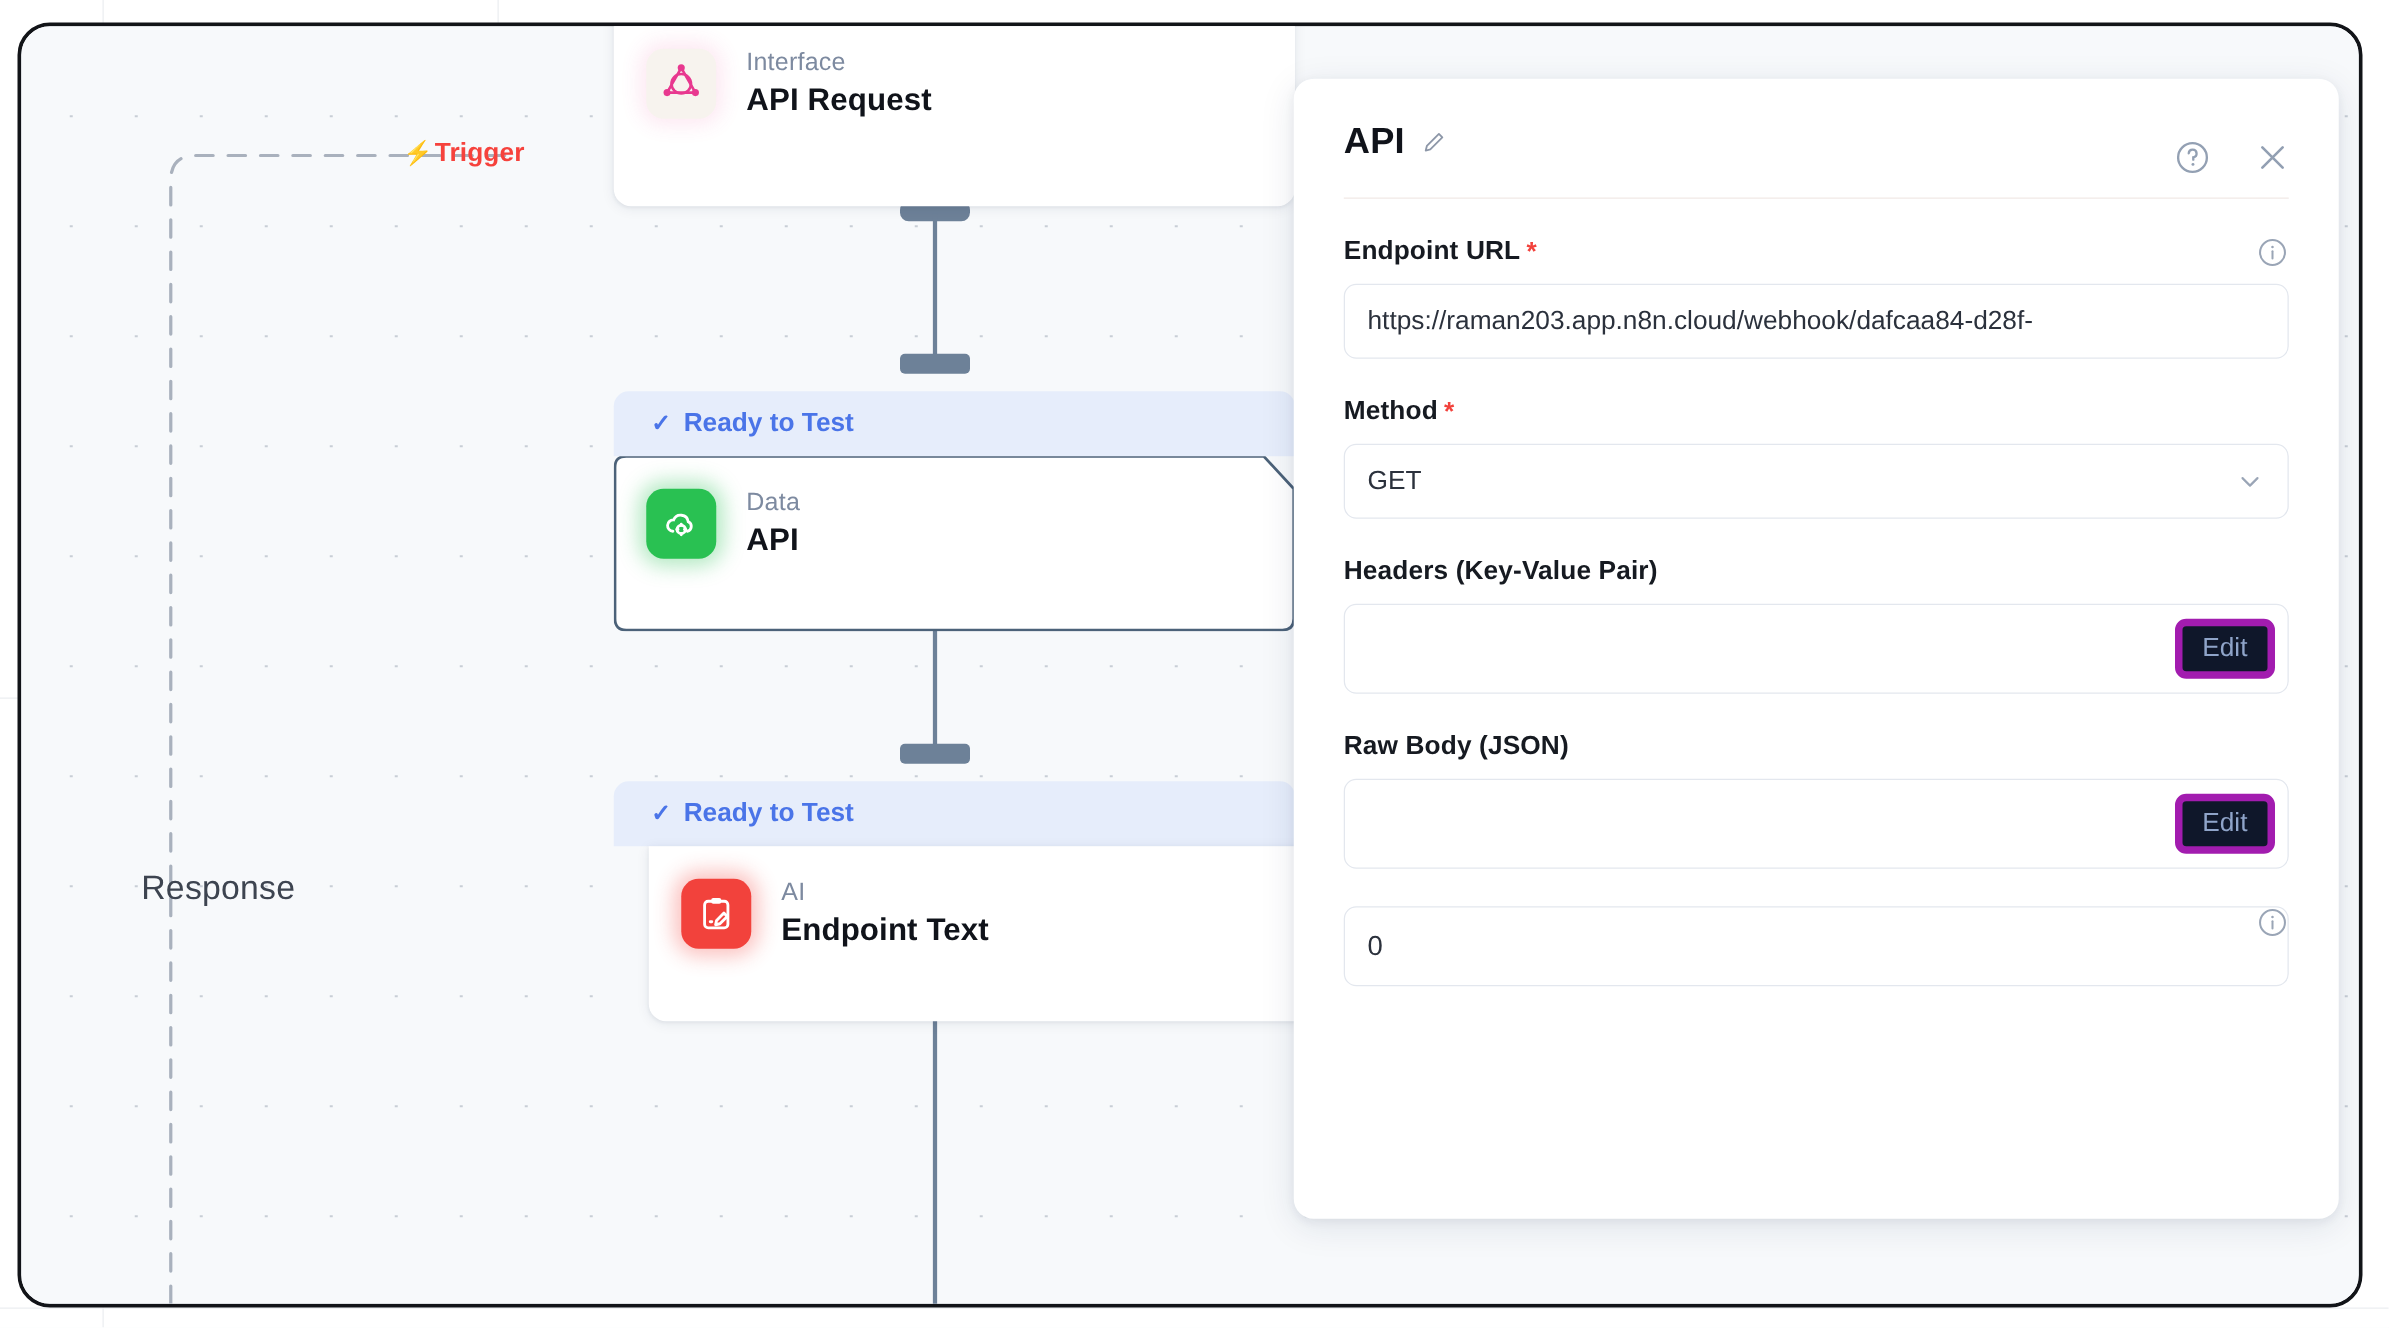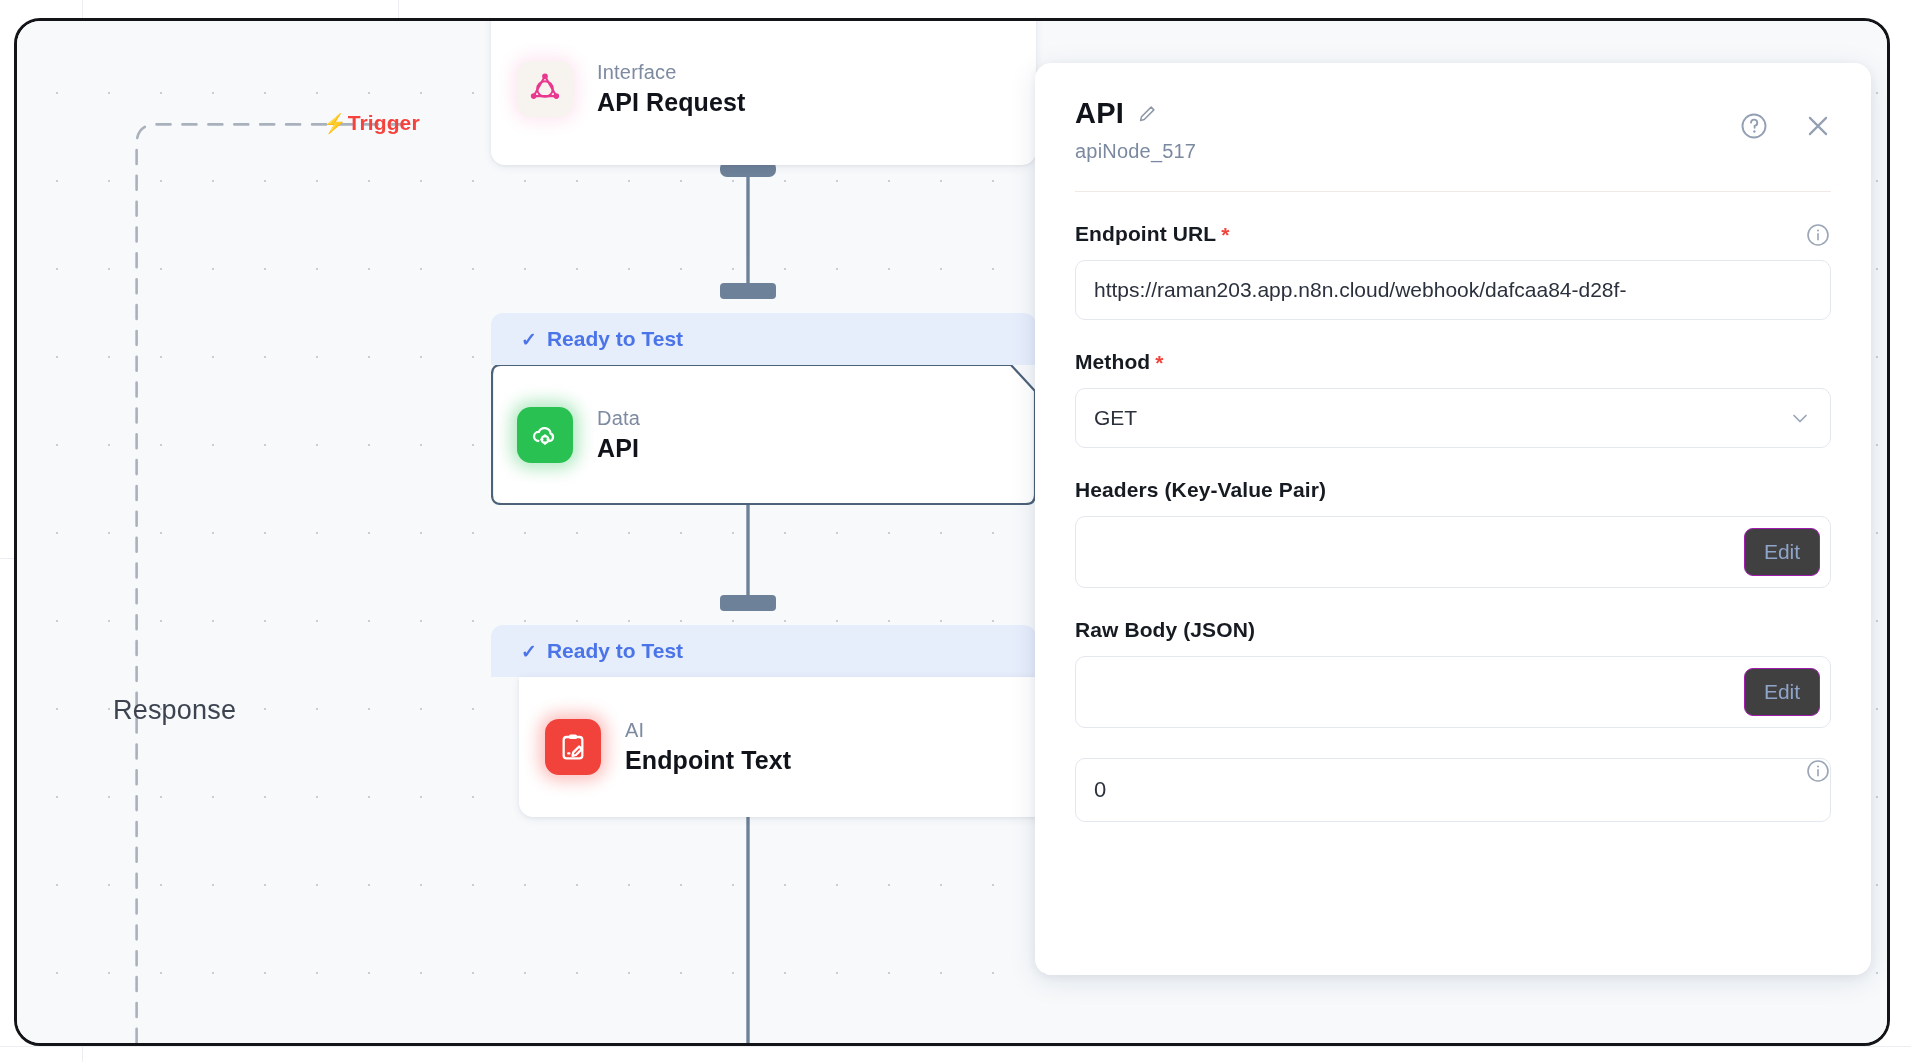--- a/index.html
+++ b/index.html
@@ -58,21 +58,21 @@
   
   .node-col { position: absolute; left: 474px; top: 0; width: 545px; }
 
   .node {
     position: absolute; left: 0; width: 545px;
     background: #ffffff;
     border-radius: 14px;
     box-shadow: 0 2px 10px rgba(24,39,75,.07), 0 1px 3px rgba(24,39,75,.06);
   }
   .node-inner {
-    display: flex; align-items: center; gap: 24px;
+    display: flex; align-items: flex-start; gap: 24px;
     padding: 26px 26px;
     height: 100%;
   }
   .node-ico {
     width: 56px; height: 56px; border-radius: 14px;
     display: flex; align-items: center; justify-content: center;
     flex: 0 0 auto; position: relative;
   }
   .node-ico.glow-pink  { background: #f7f3ee; box-shadow: 0 0 16px 5px rgba(236,64,150,.12); }
   .node-ico.glow-green { background: #29c152; box-shadow: 0 0 16px 6px rgba(41,193,82,.35); }
@@ -138,22 +138,22 @@
     padding: 0 18px;
     font-size: 21px; color: #2b313c;
     white-space: nowrap; overflow: hidden;
   }
   .input.select { justify-content: space-between; }
   .input.tall { height: 72px; align-items: center; }
   .input.tall.withbtn { padding-right: 10px; justify-content: flex-end; }
   .chev { color: #9aa5b6; display: flex; }
   .edit-btn {
     height: 48px; min-width: 76px; padding: 0 16px;
-    border: 1px solid #a21caf; border-radius: 9px;
-    background: #404040; color: #8fa4c9;
+    border: 6px solid #a21caf; border-radius: 9px;
+    background: #0f172a; color: #8fa4c9;
     font-size: 21px; font-family: inherit;
     display: flex; align-items: center; justify-content: center;
     cursor: pointer;
   }
   .input.num { height: 64px; font-size: 22px; color: #2b313c; }
 </style>
 </head>
 <body>
 
 <div class="app">
@@ -262,21 +262,20 @@
 
       <div class="panel-head">
         <div class="panel-title-row">
           <span class="panel-title">API</span>
           <span class="pencil">
             <svg width="22" height="22" viewBox="0 0 24 24" fill="none" stroke="currentColor" stroke-width="1.6" stroke-linecap="round" stroke-linejoin="round">
               <path d="M16.5 4.5 l3 3 L9 18 l-4 1 1 -4 z"></path>
             </svg>
           </span>
         </div>
-        <div class="panel-sub">apiNode_517</div>
 
         <div class="panel-actions">
           <span class="icon-btn">
             <svg width="30" height="30" viewBox="0 0 24 24" fill="none" stroke="currentColor" stroke-width="1.5">
               <circle cx="12" cy="12" r="9.2"></circle>
               <path d="M9.6 9.3a2.5 2.5 0 1 1 2.9 2.6v1.5" stroke-linecap="round"></path>
               <circle cx="12.3" cy="16.4" r=".95" fill="currentColor" stroke="none"></circle>
             </svg>
           </span>
           <span class="icon-btn">

